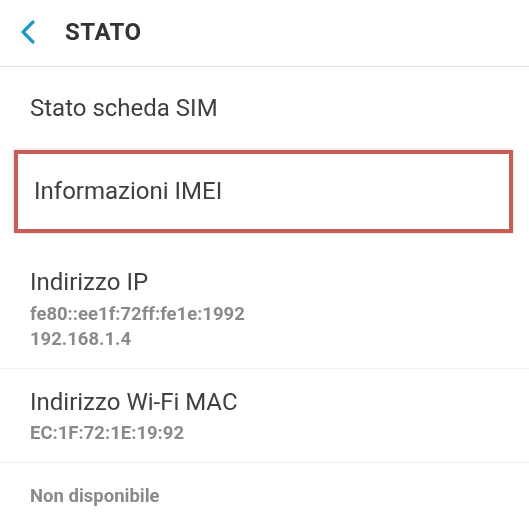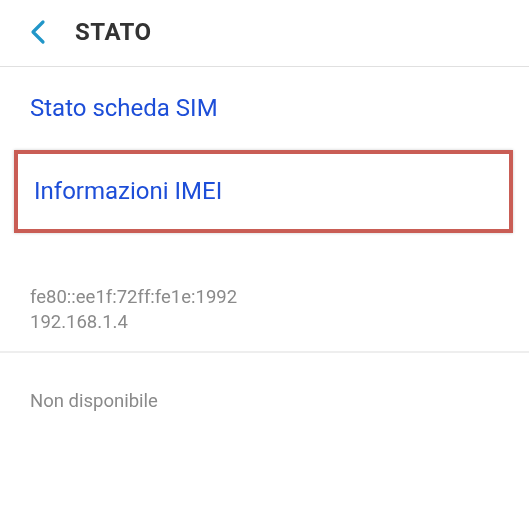--- a/index.html
+++ b/index.html
@@ -10,21 +10,21 @@
     body {
       font-family: -apple-system, BlinkMacSystemFont, 'Segoe UI', Roboto, Helvetica, Arial, sans-serif;
       background: #ffffff;
       width: 529px;
       height: 513px;
       overflow: hidden;
     }
     .header {
       display: flex;
       align-items: center;
-      padding: 18px 20px 20px 29px;
+      padding: 18px 20px 20px 19px;
       border-bottom: 1px solid #e0e0e0;
     }
     .back-icon {
       color: #2196c8;
       margin-right: 28px;
       cursor: pointer;
     }
     .back-icon svg {
       width: 18px;
       height: 28px;
@@ -41,28 +41,29 @@
     }
     .list-item {
       padding: 22px 30px;
       cursor: pointer;
     }
     .list-item.with-subtitle {
       padding: 18px 30px 16px 30px;
     }
     .item-title {
       font-size: 24px;
-      color: #1d4ed8;
+      color: #404040;
       line-height: 1.3;
     }
     .item-subtitle {
       font-size: 18.5px;
       color: #8a8a8a;
       line-height: 1.35;
-      margin-top: 18px;
+      margin-top: 3px;
+      font-weight: bold;
     }
     .divider {
       height: 1px;
       background: #eeeeee;
       margin: 0;
     }
     .highlight-box {
       position: relative;
       border: 4px solid #c95d55;
       margin: 4px 16px 16px 14px;
@@ -90,28 +91,33 @@
     <div class="item-title">Stato scheda SIM</div>
   </div>
 
   <div class="highlight-box">
     <div class="list-item">
       <div class="item-title">Informazioni IMEI</div>
     </div>
   </div>
 
   <div class="list-item with-subtitle">
+    <div class="item-title">Indirizzo IP</div>
     <div class="item-subtitle">
       <div>fe80::ee1f:72ff:fe1e:1992</div>
       <div>192.168.1.4</div>
     </div>
   </div>
 
   <div class="divider"></div>
 
+  <div class="list-item with-subtitle">
+    <div class="item-title">Indirizzo Wi-Fi MAC</div>
+    <div class="item-subtitle">EC:1F:72:1E:19:92</div>
+  </div>
 
   <div class="divider"></div>
 
   <div class="list-item with-subtitle">
     <div class="item-subtitle">Non disponibile</div>
   </div>
 
 </div>
 
 </body></html>

